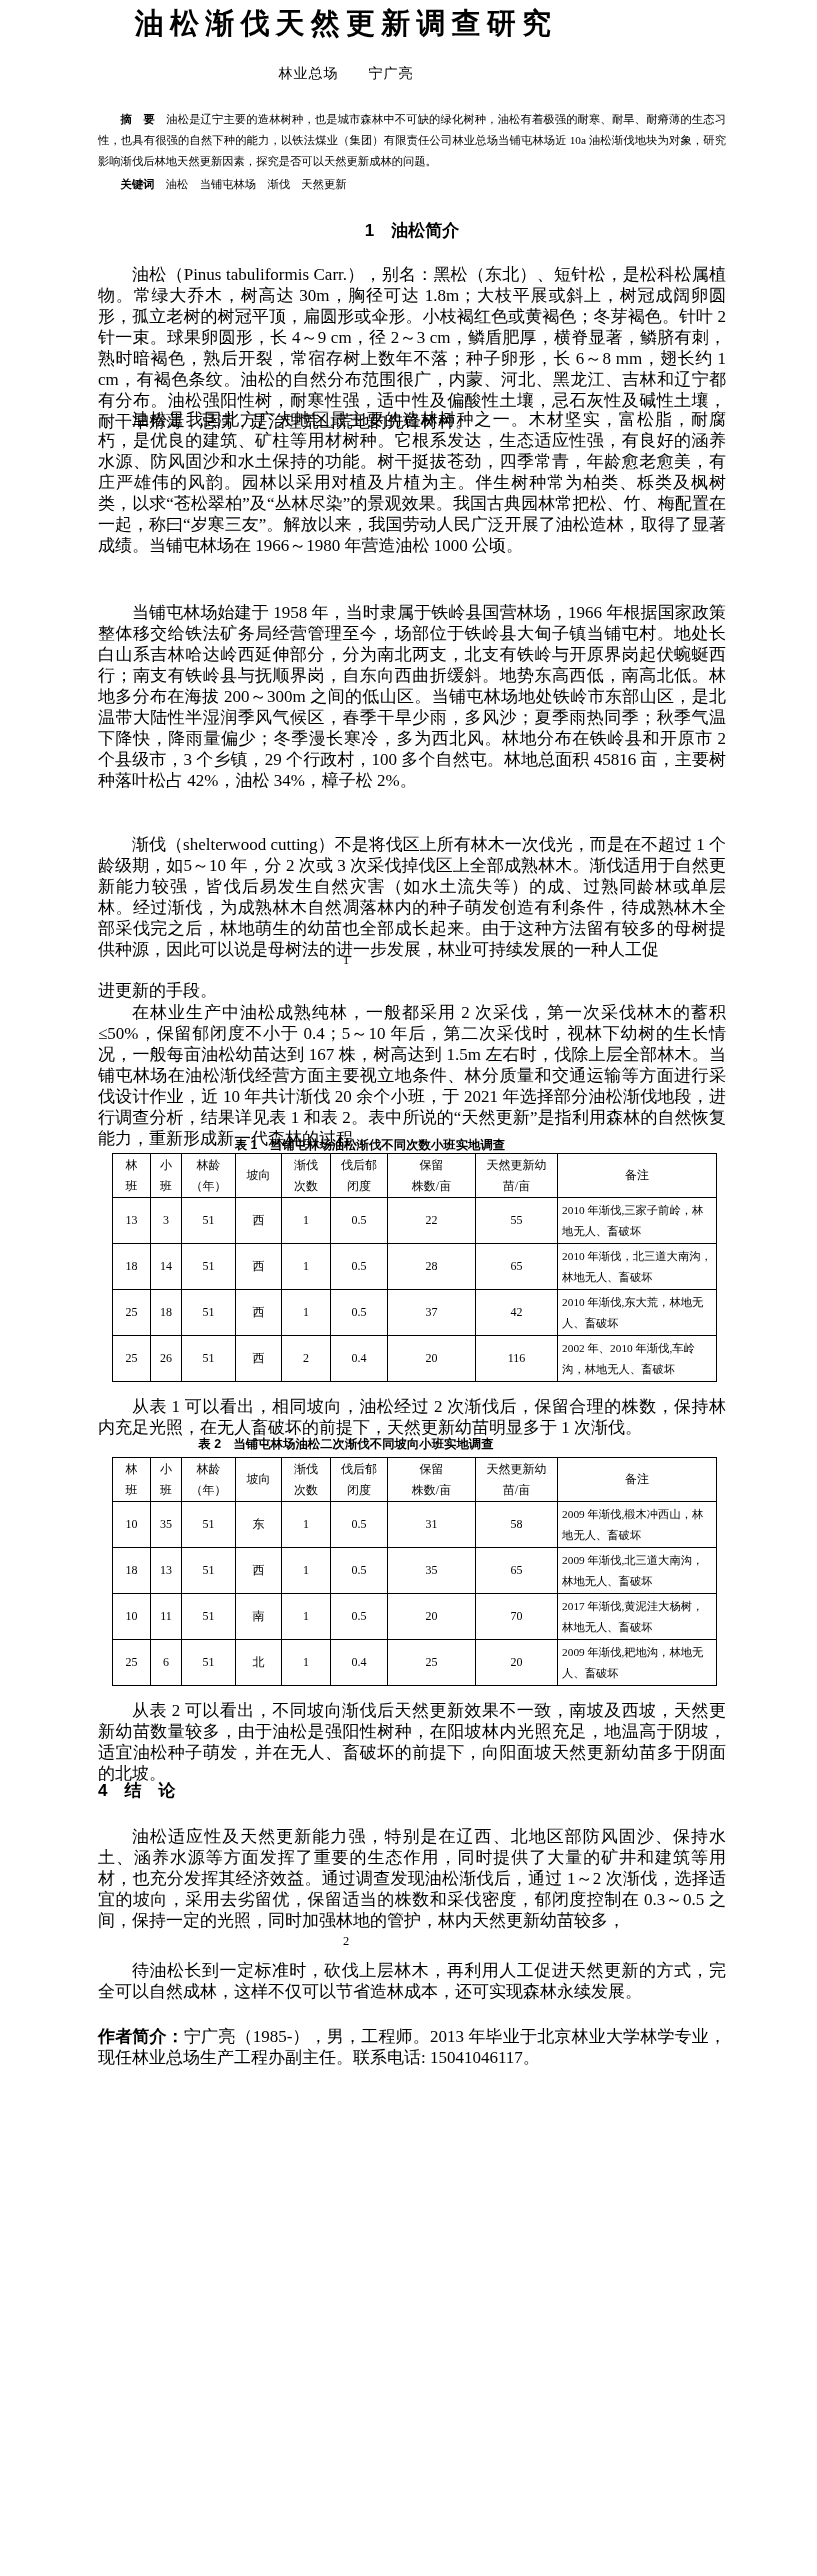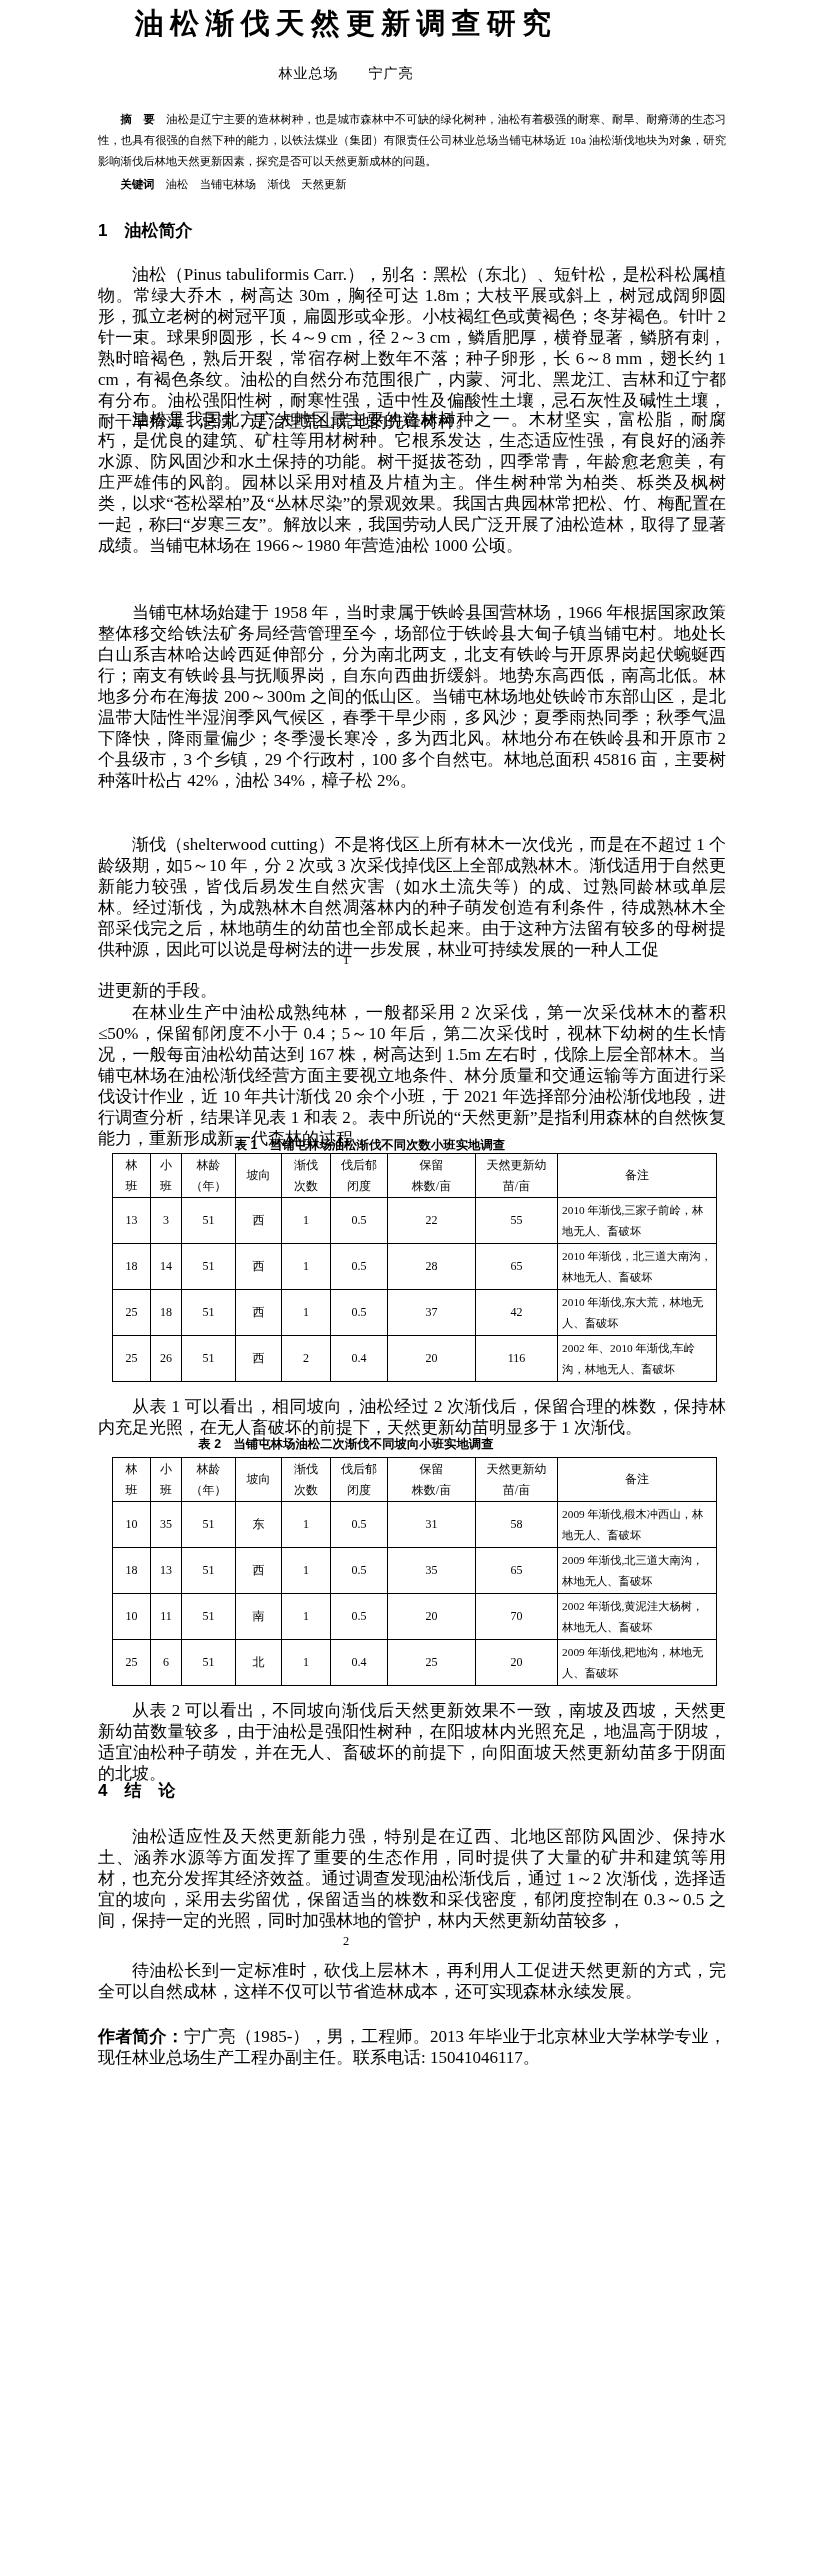--- a/index.html
+++ b/index.html
@@ -37,21 +37,21 @@
   <div class="abs center byline">林业总场　　宁广亮</div>
 
   <p class="abs blk para small" style="top:109px;margin:0;">
     <span class="blabel">摘　要</span><span>　油松是辽宁主要的造林树种，也是城市森林中不可缺的绿化树种，油松有着极强的耐寒、耐旱、耐瘠薄的生态习性，也具有很强的自然下种的能力，以铁法煤业（集团）有限责任公司林业总场当铺屯林场近 10a 油松渐伐地块为对象，研究影响渐伐后林地天然更新因素，探究是否可以天然更新成林的问题。</span>
   </p>
 
   <p class="abs blk para small" style="top:174px;margin:0;">
     <span class="blabel">关键词</span><span>　油松　当铺屯林场　渐伐　天然更新</span>
   </p>
 
-  <div class="abs blk h" style="top:218px;">1　油松简介</div>
+  <div class="abs blk h" style="top:218px;text-align:center;">1　油松简介</div>
   <p class="abs blk para" style="top:264px;margin:0;">油松（Pinus tabuliformis Carr.），别名：黑松（东北）、短针松，是松科松属植物。常绿大乔木，树高达 30m，胸径可达 1.8m；大枝平展或斜上，树冠成阔卵圆形，孤立老树的树冠平顶，扁圆形或伞形。小枝褐红色或黄褐色；冬芽褐色。针叶 2 针一束。球果卵圆形，长 4～9 cm，径 2～3 cm，鳞盾肥厚，横脊显著，鳞脐有刺，熟时暗褐色，熟后开裂，常宿存树上数年不落；种子卵形，长 6～8 mm，翅长约 1 cm，有褐色条纹。油松的自然分布范围很广，内蒙、河北、黑龙江、吉林和辽宁都有分布。油松强阳性树，耐寒性强，适中性及偏酸性土壤，忌石灰性及碱性土壤，耐干旱瘠薄，忌涝，是治理荒山荒地的先锋树种。</p>
   <p class="abs blk para" style="top:409px;margin:0;">油松是我国北方广大地区最主要的造林树种之一。木材坚实，富松脂，耐腐朽，是优良的建筑、矿柱等用材树种。它根系发达，生态适应性强，有良好的涵养水源、防风固沙和水土保持的功能。树干挺拔苍劲，四季常青，年龄愈老愈美，有庄严雄伟的风韵。园林以采用对植及片植为主。伴生树种常为柏类、栎类及枫树类，以求“苍松翠柏”及“丛林尽染”的景观效果。我国古典园林常把松、竹、梅配置在一起，称曰“岁寒三友”。解放以来，我国劳动人民广泛开展了油松造林，取得了显著成绩。当铺屯林场在 1966～1980 年营造油松 1000 公顷。</p>
 
   <p class="abs blk para" style="top:602px;margin:0;">当铺屯林场始建于 1958 年，当时隶属于铁岭县国营林场，1966 年根据国家政策整体移交给铁法矿务局经营管理至今，场部位于铁岭县大甸子镇当铺屯村。地处长白山系吉林哈达岭西延伸部分，分为南北两支，北支有铁岭与开原界岗起伏蜿蜒西行；南支有铁岭县与抚顺界岗，自东向西曲折缓斜。地势东高西低，南高北低。林地多分布在海拔 200～300m 之间的低山区。当铺屯林场地处铁岭市东部山区，是北温带大陆性半湿润季风气候区，春季干旱少雨，多风沙；夏季雨热同季；秋季气温下降快，降雨量偏少；冬季漫长寒冷，多为西北风。林地分布在铁岭县和开原市 2 个县级市，3 个乡镇，29 个行政村，100 多个自然屯。林地总面积 45816 亩，主要树种落叶松占 42%，油松 34%，樟子松 2%。</p>
 
   <p class="abs blk para" style="top:834px;margin:0;">渐伐（shelterwood cutting）不是将伐区上所有林木一次伐光，而是在不超过 1 个龄级期，如5～10 年，分 2 次或 3 次采伐掉伐区上全部成熟林木。渐伐适用于自然更新能力较强，皆伐后易发生自然灾害（如水土流失等）的成、过熟同龄林或单层林。经过渐伐，为成熟林木自然凋落林内的种子萌发创造有利条件，待成熟林木全部采伐完之后，林地萌生的幼苗也全部成长起来。由于这种方法留有较多的母树提供种源，因此可以说是母树法的进一步发展，林业可持续发展的一种人工促</p>
 
   <div class="abs center pagenum" style="top:953px;">1</div>
 
   <p class="abs blk para noindent" style="top:980px;margin:0;">进更新的手段。</p>
@@ -196,21 +196,21 @@
     </tr>
     <tr class="row">
       <td>10</td>
       <td>11</td>
       <td>51</td>
       <td>南</td>
       <td>1</td>
       <td>0.5</td>
       <td>20</td>
       <td>70</td>
-      <td class="remark">2002 年渐伐,黄泥洼大杨树，林地无人、畜破坏</td>
+      <td class="remark">2017 年渐伐,黄泥洼大杨树，林地无人、畜破坏</td>
     </tr>
     <tr class="row">
       <td>25</td>
       <td>6</td>
       <td>51</td>
       <td>北</td>
       <td>1</td>
       <td>0.4</td>
       <td>25</td>
       <td>20</td>

